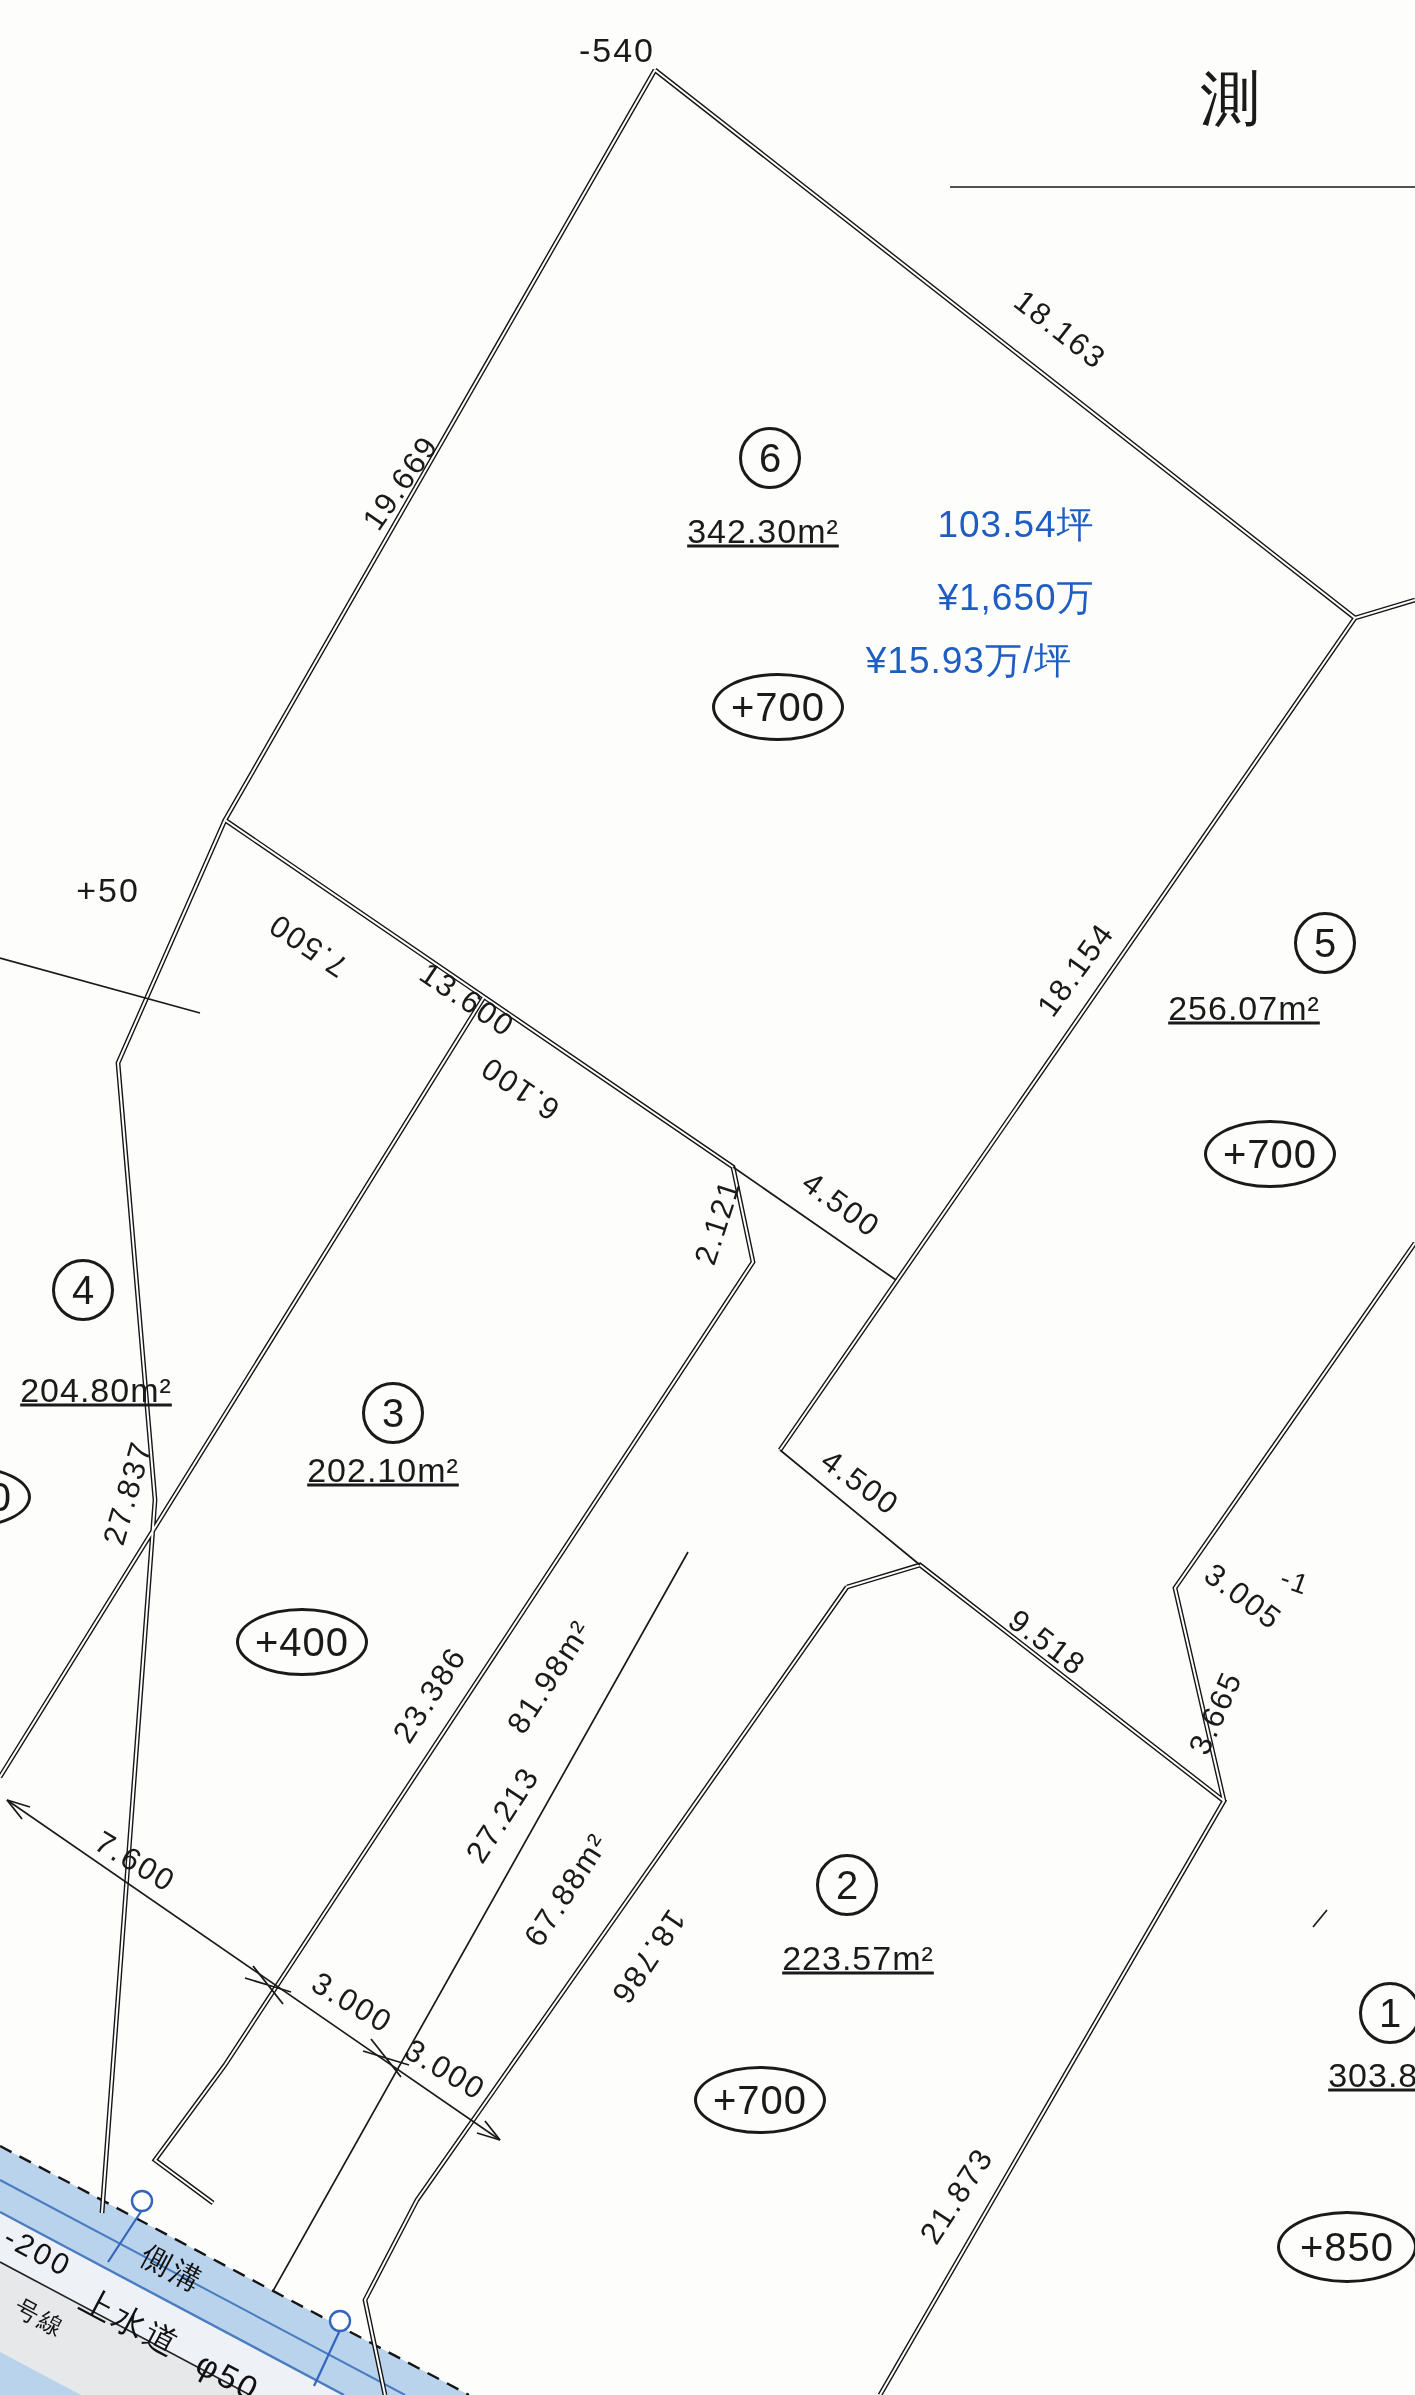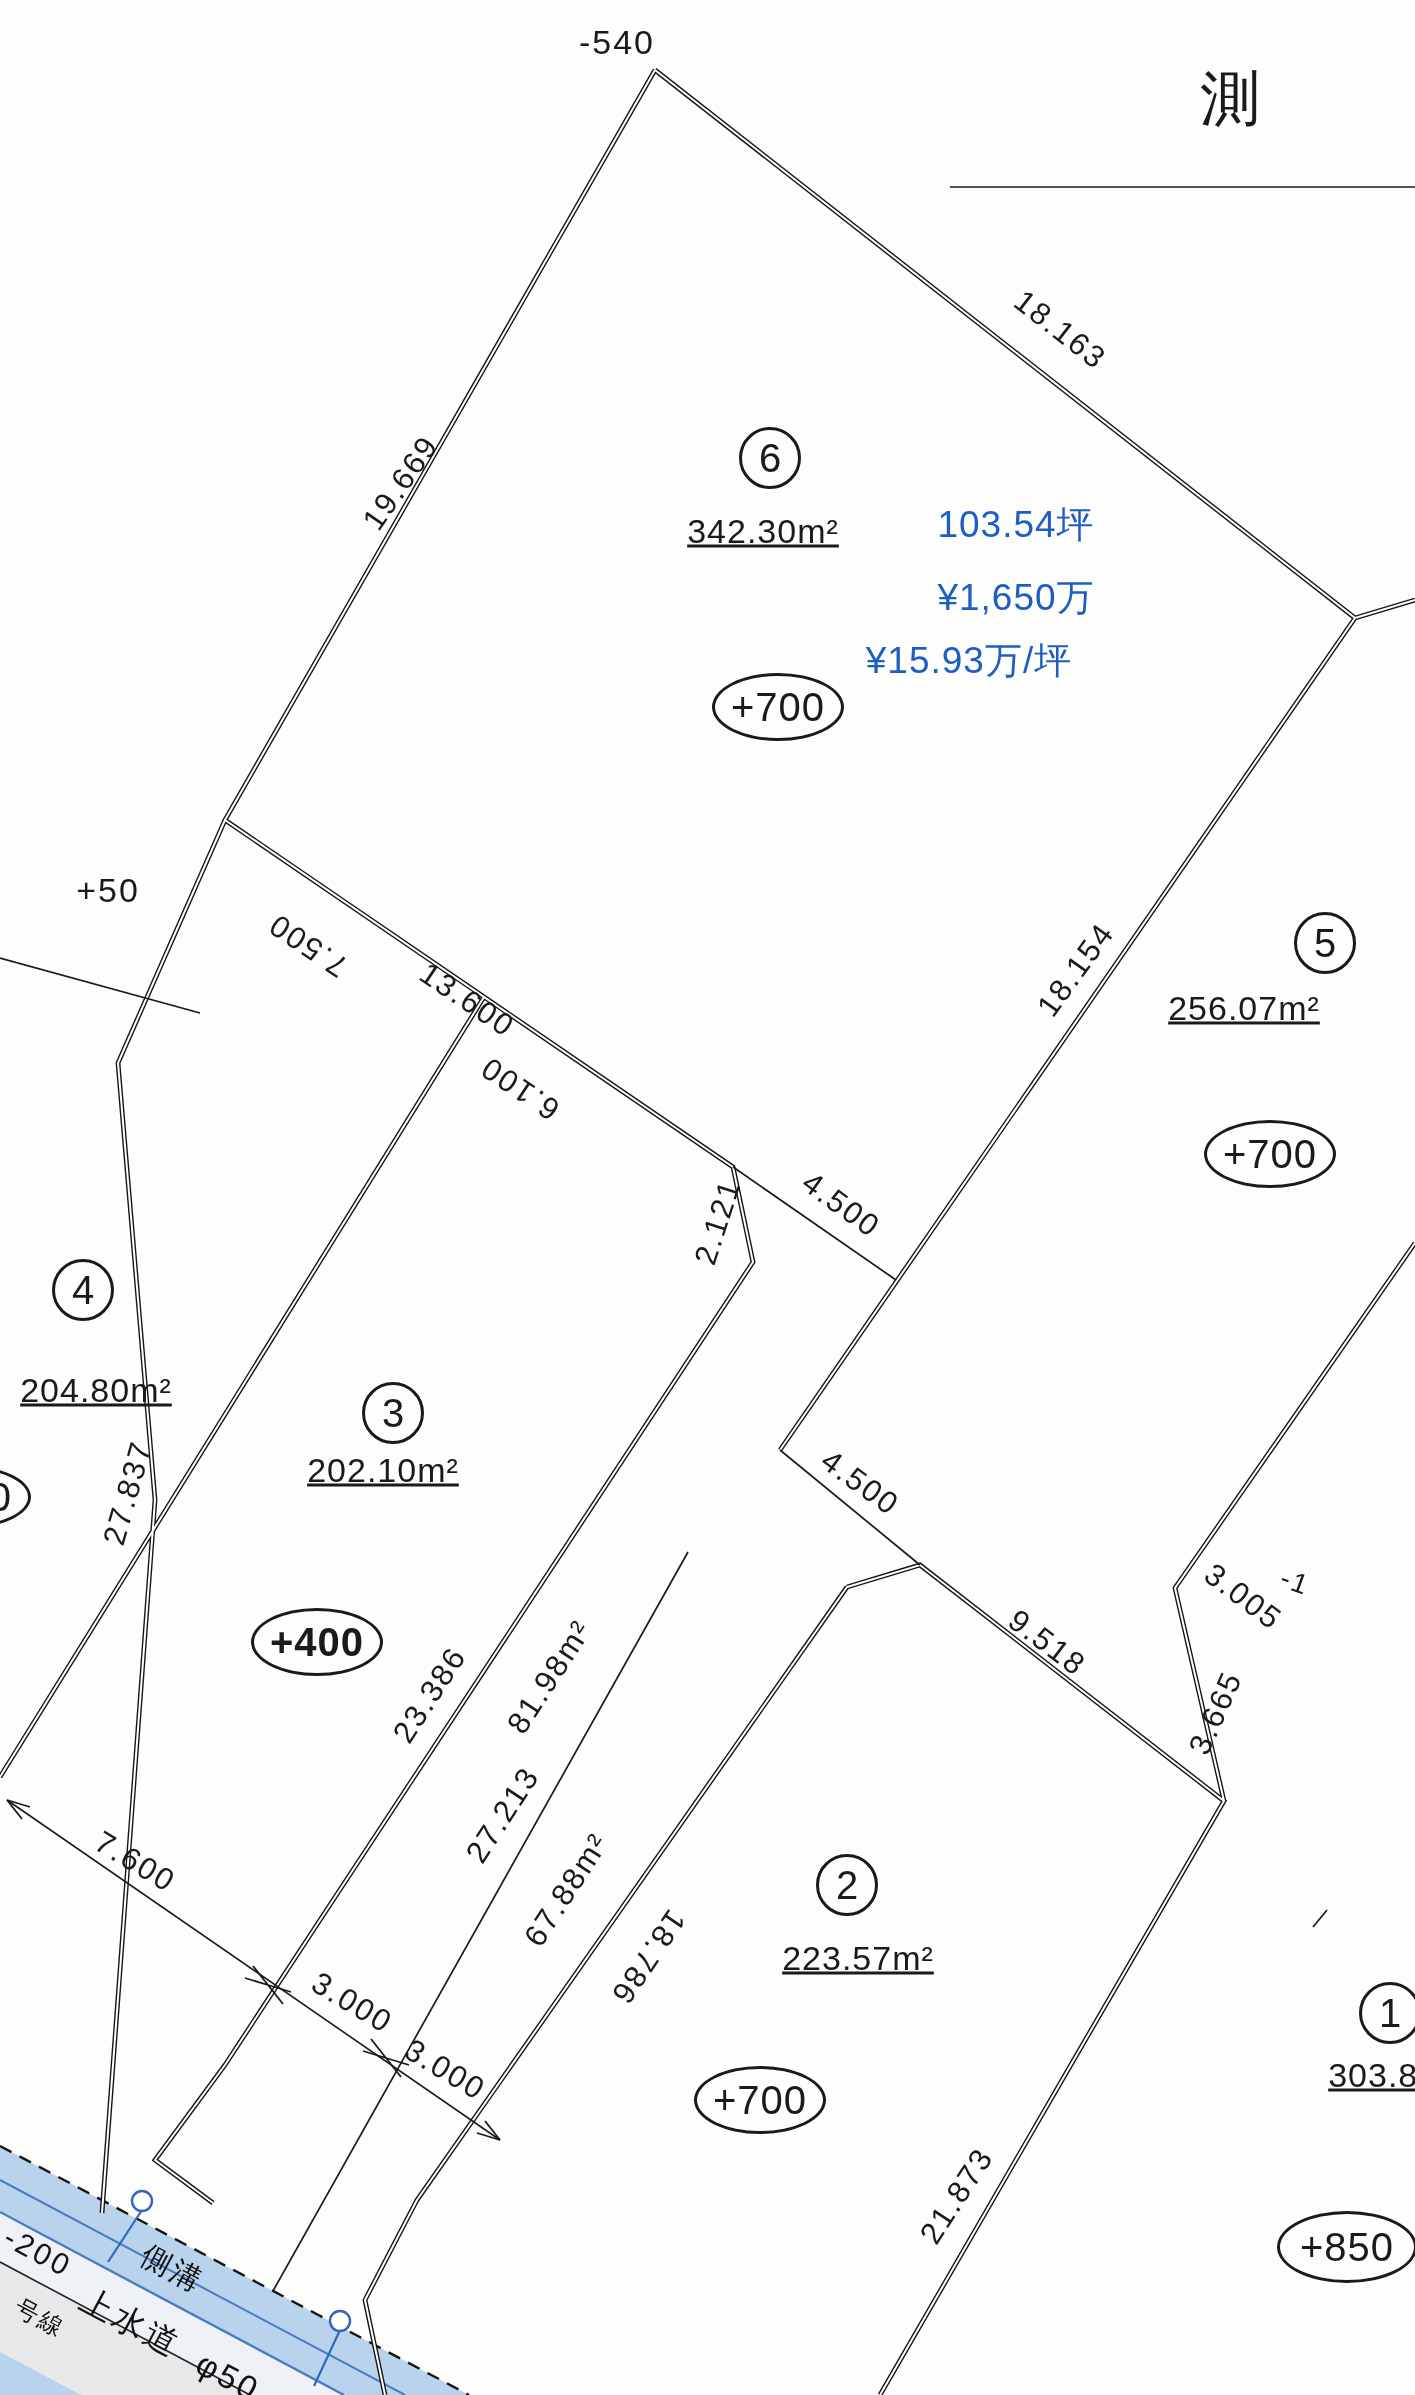--- a/index.html
+++ b/index.html
@@ -74,21 +74,21 @@
       <path d="M7,1800 L500,2140" fill="none" stroke="#1a1a1a" stroke-width="1.6"></path>
       <path d="M7,1800 L30,1807 M7,1800 L22,1819
            M268,1985 L245,1978 M268,1985 L253,1966 M268,1985 L291,1992 M268,1985 L283,2004
            M386,2058 L363,2051 M386,2058 L371,2039 M386,2058 L409,2065 M386,2058 L401,2077
            M500,2140 L477,2133 M500,2140 L485,2121" fill="none" stroke="#1a1a1a" stroke-width="1.8"></path>
     </g>
   </svg>
 
   <div class="lbl title" style="left:1230px;top:99px;">測</div>
 
-  <div class="lbl big" style="left:617px;top:42px;text-align:right;">-540</div>
+  <div class="lbl big" style="left:617px;top:50px;text-align:right;">-540</div>
   <div class="lbl dim" style="left:1060px;top:330px;--r:38deg;">18.163</div>
   <div class="lbl dim" style="left:401px;top:483px;--r:-55deg;">19.669</div>
   <div class="lbl big" style="left:108px;top:890px;">+50</div>
   <div class="lbl dim" style="left:308px;top:945px;--r:214deg;">7.500</div>
   <div class="lbl dim" style="left:467px;top:1000px;--r:34deg;">13.600</div>
   <div class="lbl dim" style="left:520px;top:1088px;--r:214deg;">6.100</div>
   <div class="lbl dim" style="left:718px;top:1222px;--r:-72deg;">2.121</div>
   <div class="lbl dim" style="left:841px;top:1205px;--r:36deg;">4.500</div>
   <div class="lbl dim" style="left:1076px;top:970px;--r:-54deg;">18.154</div>
 
@@ -103,21 +103,21 @@
   <div class="lbl area" style="left:1244px;top:1008px;">256.07m²</div>
   <div class="ell" style="left:1270px;top:1154px;">+700</div>
 
   <div class="num" style="left:83px;top:1290px;">4</div>
   <div class="lbl area" style="left:96px;top:1354px;margin-top:36px;">204.80m²</div>
   <div class="lbl dim" style="left:128px;top:1493px;--r:-74deg;">27.837</div>
   <div class="ell cut" style="left:-32px;top:1497px;">0</div>
 
   <div class="num" style="left:393px;top:1413px;">3</div>
   <div class="lbl area" style="left:383px;top:1470px;">202.10m²</div>
-  <div class="ell" style="left:317px;top:1642px;font-weight:bold;">+400</div>
+  <div class="ell" style="left:302px;top:1642px;">+400</div>
   <div class="lbl dim" style="left:430px;top:1695px;--r:-57deg;">23.386</div>
 
   <div class="lbl dim" style="left:860px;top:1483px;--r:36deg;">4.500</div>
   <div class="lbl dim" style="left:550px;top:1677px;--r:-57deg;">81.98m²</div>
   <div class="lbl dim" style="left:503px;top:1815px;--r:-57deg;">27.213</div>
   <div class="lbl dim" style="left:567px;top:1890px;--r:-57deg;">67.88m²</div>
   <div class="lbl dim" style="left:648px;top:1957px;--r:124deg;">18.786</div>
 
   <div class="num" style="left:847px;top:1885px;">2</div>
   <div class="lbl area" style="left:858px;top:1958px;">223.57m²</div>

